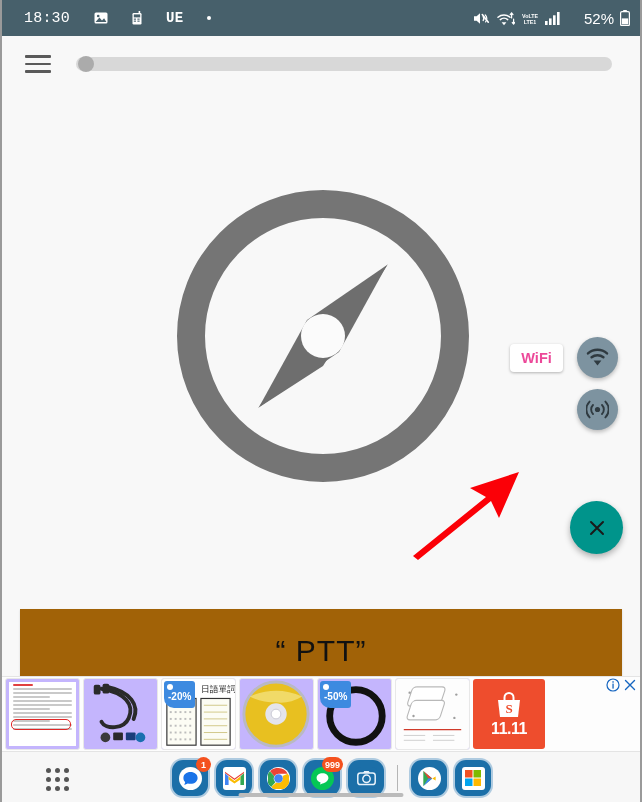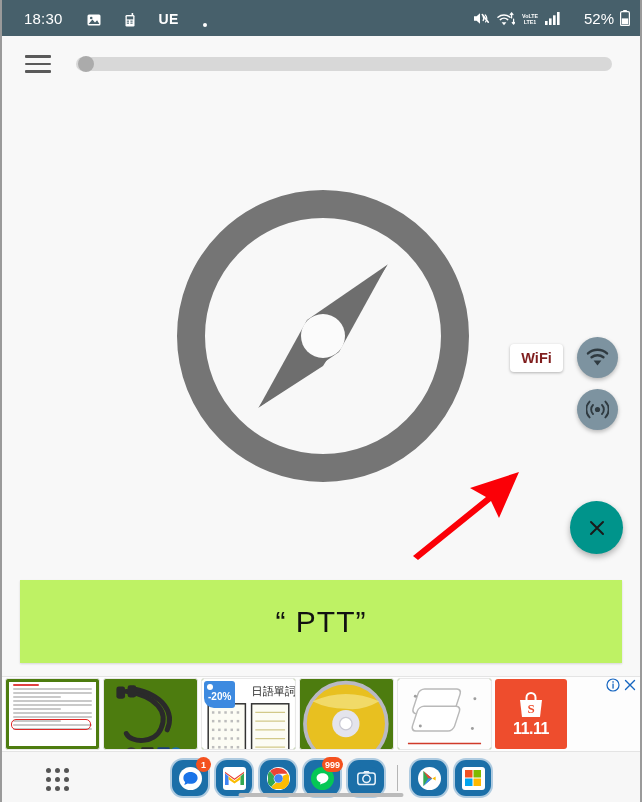--- a/index.html
+++ b/index.html
@@ -18,21 +18,21 @@
   }
 
   
   #statusbar {
     position: absolute; top: 0; left: 0; right: 0; height: 36px;
     background: #47606b;
     display: flex; align-items: center;
     padding: 0 10px 0 22px;
     color: #ffffff;
   }
-  .sb-left { display: flex; align-items: flex-end; gap: 24px; flex: 1; }
+  .sb-left { display: flex; align-items: center; gap: 24px; flex: 1; font-family: Liberation Mono, monospace; }
   .sb-right { display: flex; align-items: center; gap: 6px; }
   .sb-time { font-size: 15px; letter-spacing: .2px; }
   .sb-txt { font-size: 14px; font-weight: bold; letter-spacing: .3px; }
   .sb-ico { display: inline-flex; align-items: center; }
   .sb-dot { width: 4px; height: 4px; border-radius: 50%; background: #fff; display: inline-block; }
   .sb-pct { font-size: 15px; margin-left: 17px; }
 
   
   #topbar {
     position: absolute; top: 36px; left: 0; right: 0; height: 56px;
@@ -68,21 +68,21 @@
   }
   #fab-row-wifi     { top: 337px; }
   #fab-row-hotspot  { top: 389px; }
   #fab-row-bt       { top: 441px; }
   .chip {
     background: #ffffff;
     border-radius: 4px;
     padding: 6px 11px;
     font-size: 14.5px;
     font-weight: bold;
-    color: #7f1d1d;
+    color: #ec4899;
     white-space: nowrap;
     box-shadow: 0 1px 3px rgba(0,0,0,0.28);
     letter-spacing: .1px;
   }
   .mini-fab {
     width: 41px; height: 41px; border-radius: 50%;
     background: #7d93a0;
     display: flex; align-items: center; justify-content: center;
     box-shadow: 0 2px 4px rgba(0,0,0,0.26);
     flex: 0 0 auto;
@@ -93,40 +93,40 @@
     background: #00948b;
     display: flex; align-items: center; justify-content: center;
     box-shadow: 0 3px 6px rgba(0,0,0,0.3);
   }
 
   
   #arrow { position: absolute; left: 405px; top: 468px; width: 125px; height: 95px; }
 
   
   #ptt-banner {
-    position: absolute; left: 18px; right: 18px; top: 580px; height: 83px;
-    background: #bef264;
+    position: absolute; left: 18px; right: 18px; top: 609px; height: 83px;
+    background: #a16207;
     display: flex; align-items: center; justify-content: center;
     box-shadow: 0 1px 2px rgba(0,0,0,0.14);
   }
   #ptt-text { font-size: 30px; color: #111; letter-spacing: 1px; }
 
   
   #ad-strip {
     position: absolute; left: 0; right: 0; top: 676px; height: 76px;
     background: #fdfdfd;
     display: flex; align-items: center; gap: 3px;
     padding: 1px 3px;
     border-top: 1px solid #e4e4e4;
     border-bottom: 1px solid #e4e4e4;
   }
   .ad-card {
     position: relative;
-    width: 95px; height: 72px;
-    background: #4d7c0f;
+    width: 75px; height: 72px;
+    background: #c4b5fd;
     border: 1px solid #e8e8e8; border-radius: 3px;
     overflow: hidden; flex: 0 0 auto;
   }
   .badge {
     position: absolute; left: 2px; top: 2px;
     background: #3d8ae0; color: #fff;
     font-size: 10px; font-weight: bold;
     padding: 3px 4px 6px 4px;
     border-radius: 3px 3px 3px 10px;
     z-index: 3;
@@ -429,20 +429,28 @@
     <div class="ad-card">
       <svg class="art-disc" viewBox="0 0 75 72">
         <circle cx="37" cy="36" r="33" fill="#e8c020"></circle>
         <circle cx="37" cy="36" r="33" fill="none" stroke="#b9b9c4" stroke-width="3"></circle>
         <path d="M10 18 Q37 6 64 18 Q50 26 37 24 Q22 24 10 18 Z" fill="#f2e07a" opacity="0.8"></path>
         <circle cx="37" cy="36" r="11" fill="#e4e4ec"></circle>
         <circle cx="37" cy="36" r="5" fill="#fff" stroke="#c9c9d4" stroke-width="1"></circle>
       </svg>
     </div>
 
+    <div class="ad-card">
+      <div class="badge">
+        <span>-50%</span>
+      </div>
+      <svg class="art-ring" viewBox="0 0 75 72">
+        <circle cx="39" cy="38" r="27" fill="none" stroke="#111" stroke-width="7"></circle>
+      </svg>
+    </div>
 
 
     <div class="ad-card">
       <svg class="art-phone" viewBox="0 0 75 72">
         <rect width="75" height="72" fill="#fdfdfd"></rect>
         <rect x="20" y="8" width="34" height="20" rx="4" transform="skewX(-18)" fill="#fff" stroke="#b9b9b9" stroke-width="1.2"></rect>
         <rect x="24" y="22" width="34" height="20" rx="4" transform="skewX(-18)" fill="#fff" stroke="#b9b9b9" stroke-width="1.2"></rect>
         <g fill="#9e9e9e">
           <circle cx="14" cy="14" r="1.2"></circle>
             <circle cx="62" cy="16" r="1.2"></circle>

